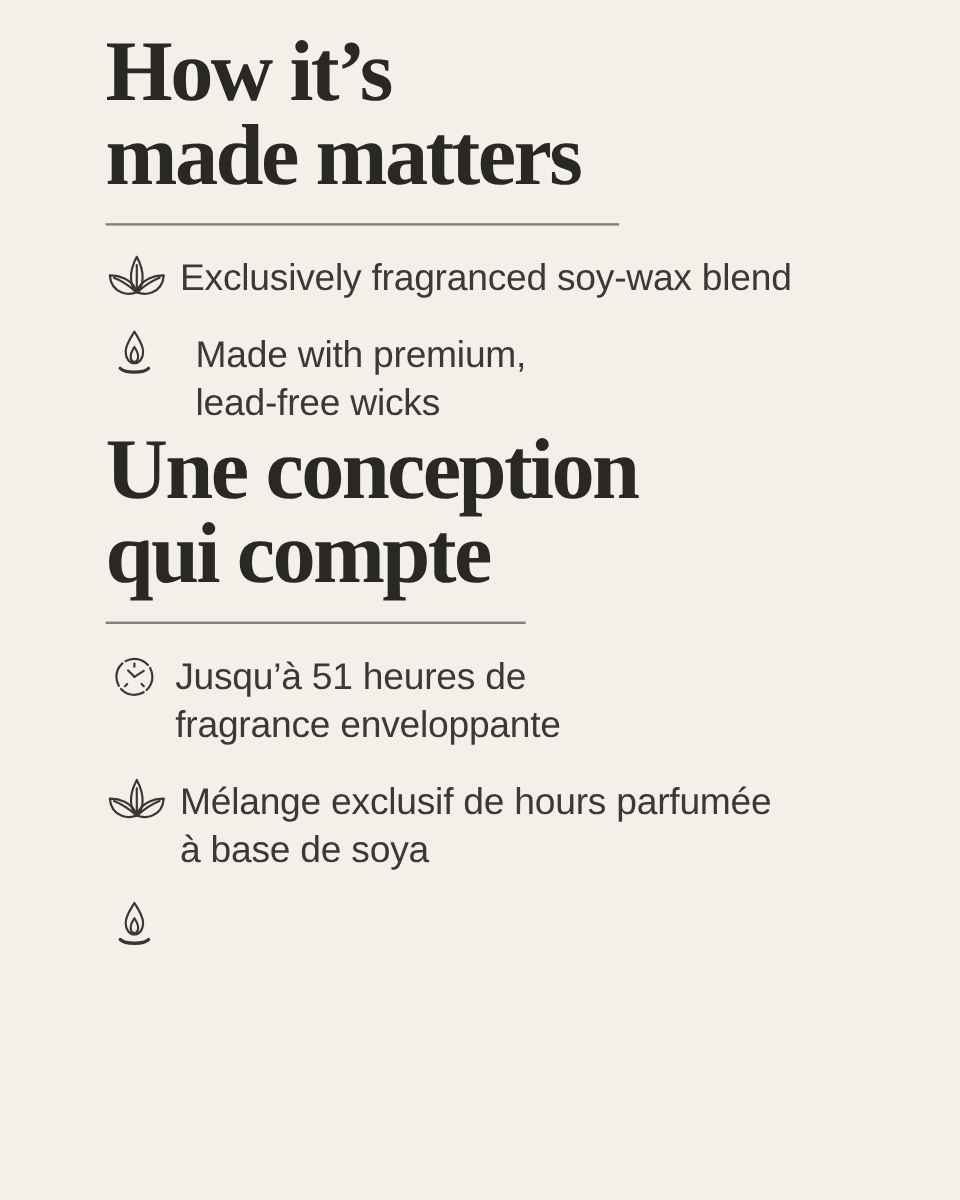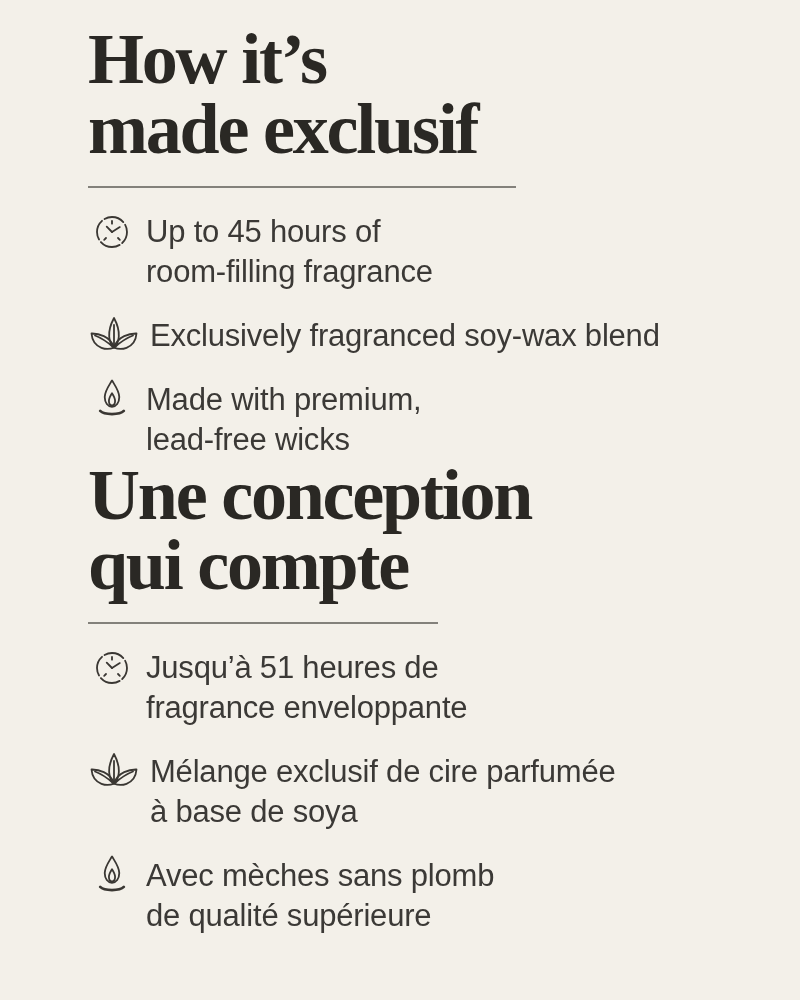--- a/index.html
+++ b/index.html
@@ -34,21 +34,21 @@
   ul.features {
     list-style: none;
     margin: 24px 0 0 0;
     padding: 0;
   }
   li.feature {
     display: flex;
     align-items: flex-start;
     margin-bottom: 24px;
   }
-  li.feature:last-child { margin-bottom: 0; }
+  li.feature:last-child { margin-bottom: 0; gap: 17px; }
   .icon {
     flex: 0 0 48px;
     height: 40px;
     display: flex;
     align-items: center;
     justify-content: center;
     color: var(--icon, #3a3733);
     overflow: visible;
   }
   .icon svg { display: block; overflow: visible; }
@@ -92,32 +92,23 @@
       <path d="M22 17.5 C20 20.6 18.6 23.2 18.6 25.9 C18.6 29 20 31 22 31 C24 31 25.4 29 25.4 25.9 C25.4 23.2 24 20.6 22 17.5 Z"></path>
       <path d="M9 37 C13.5 41.6 30.5 41.6 35 37" stroke-width="3"></path>
     </g>
   </symbol>
 </svg>
 
 <main>
 
   <section class="section section-en">
     <h1 class="heading">How it’s
-made exclusif</h1>
+made matters</h1>
     <div class="divider divider-en"></div>
     <ul class="features">
-      <li class="feature">
-        <span class="icon">
-          <svg width="40" height="40">
-              <use href="#i-clock"></use>
-            </svg>
-        </span>
-        <p class="ftext">Up to 45 hours of
-room-filling fragrance</p>
-      </li>
       <li class="feature">
         <span class="icon">
           <svg width="52" height="40">
               <use href="#i-leaves"></use>
             </svg>
         </span>
         <p class="ftext">Exclusively fragranced soy-wax blend</p>
       </li>
       <li class="feature">
         <span class="icon">
@@ -144,28 +135,26 @@
         </span>
         <p class="ftext">Jusqu’à 51 heures de
 fragrance enveloppante</p>
       </li>
       <li class="feature">
         <span class="icon">
           <svg width="52" height="40">
               <use href="#i-leaves"></use>
             </svg>
         </span>
-        <p class="ftext">Mélange exclusif de cire parfumée
+        <p class="ftext">Mélange exclusif de hours parfumée
 à base de soya</p>
       </li>
       <li class="feature">
         <span class="icon">
           <svg width="40" height="46">
               <use href="#i-flame"></use>
             </svg>
         </span>
-        <p class="ftext">Avec mèches sans plomb
-de qualité supérieure</p>
       </li>
     </ul>
   </section>
 
 </main>
 
 </body></html>

